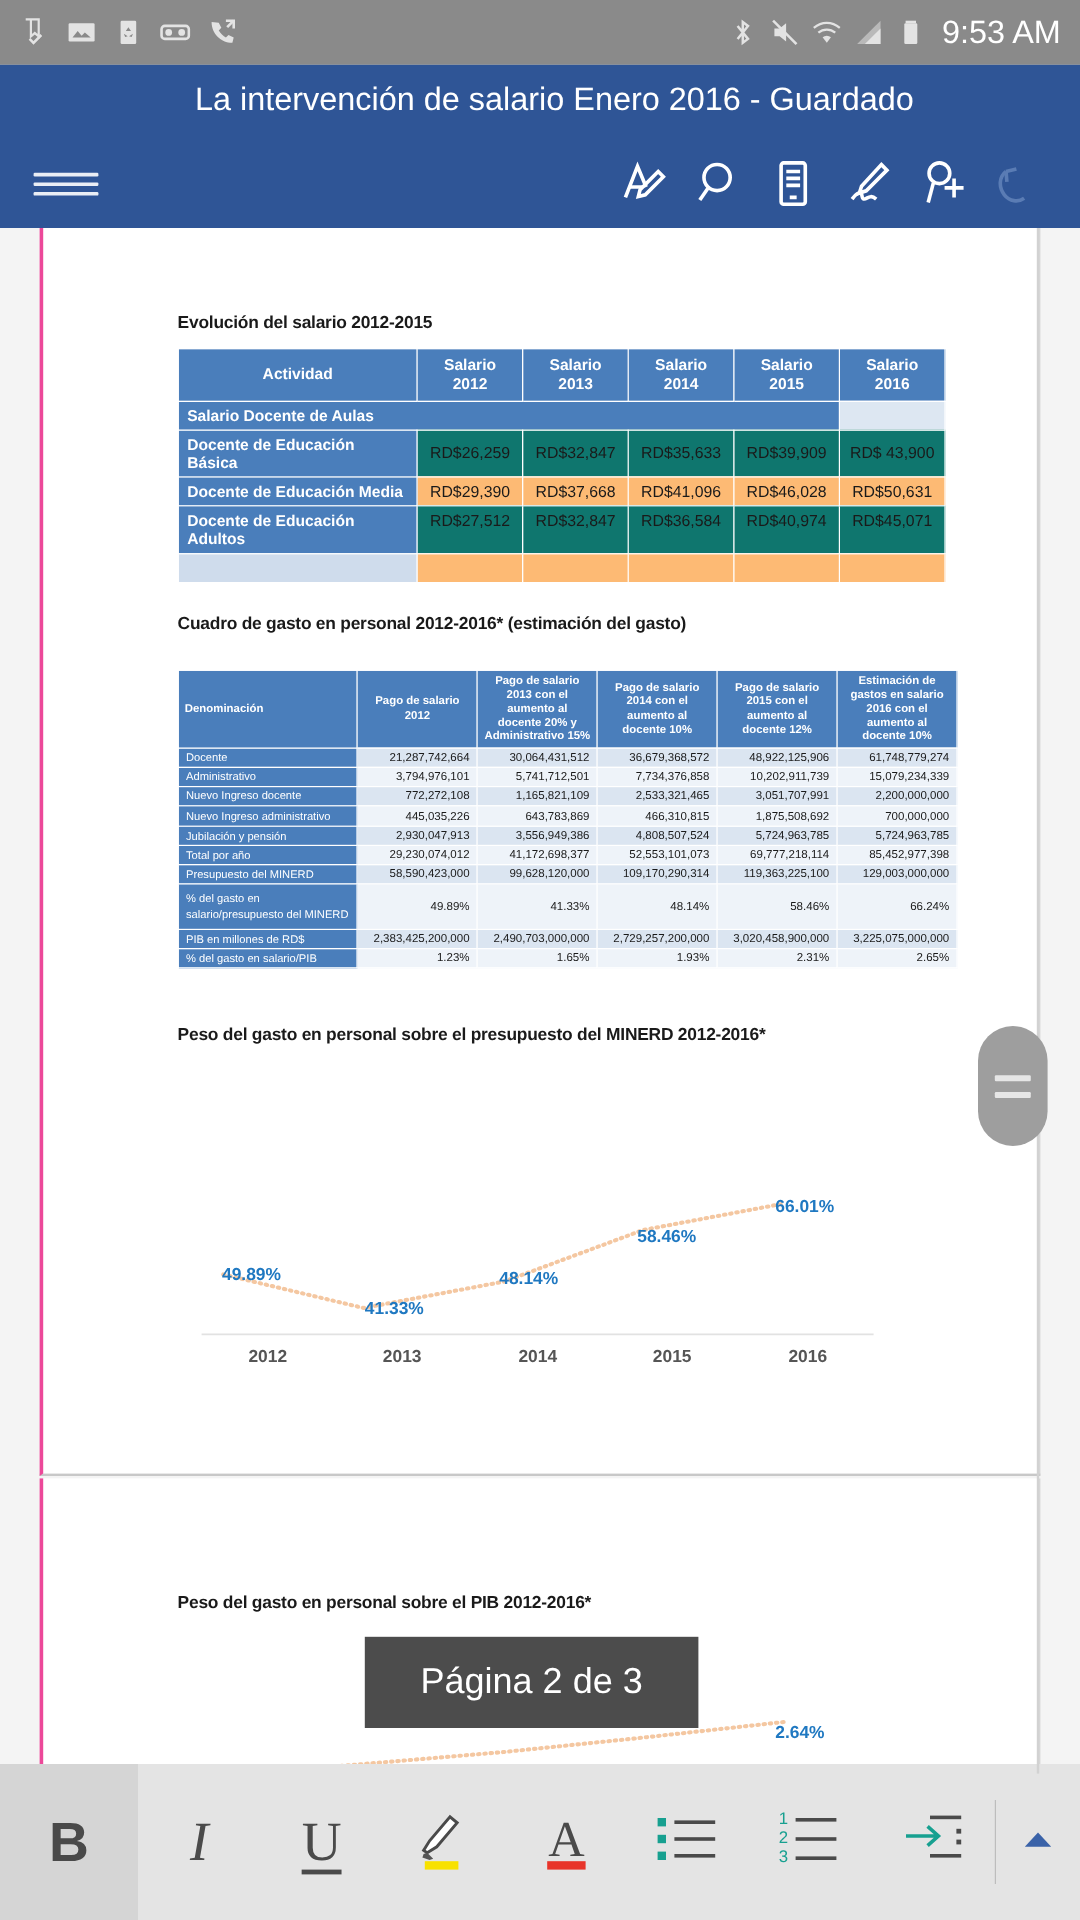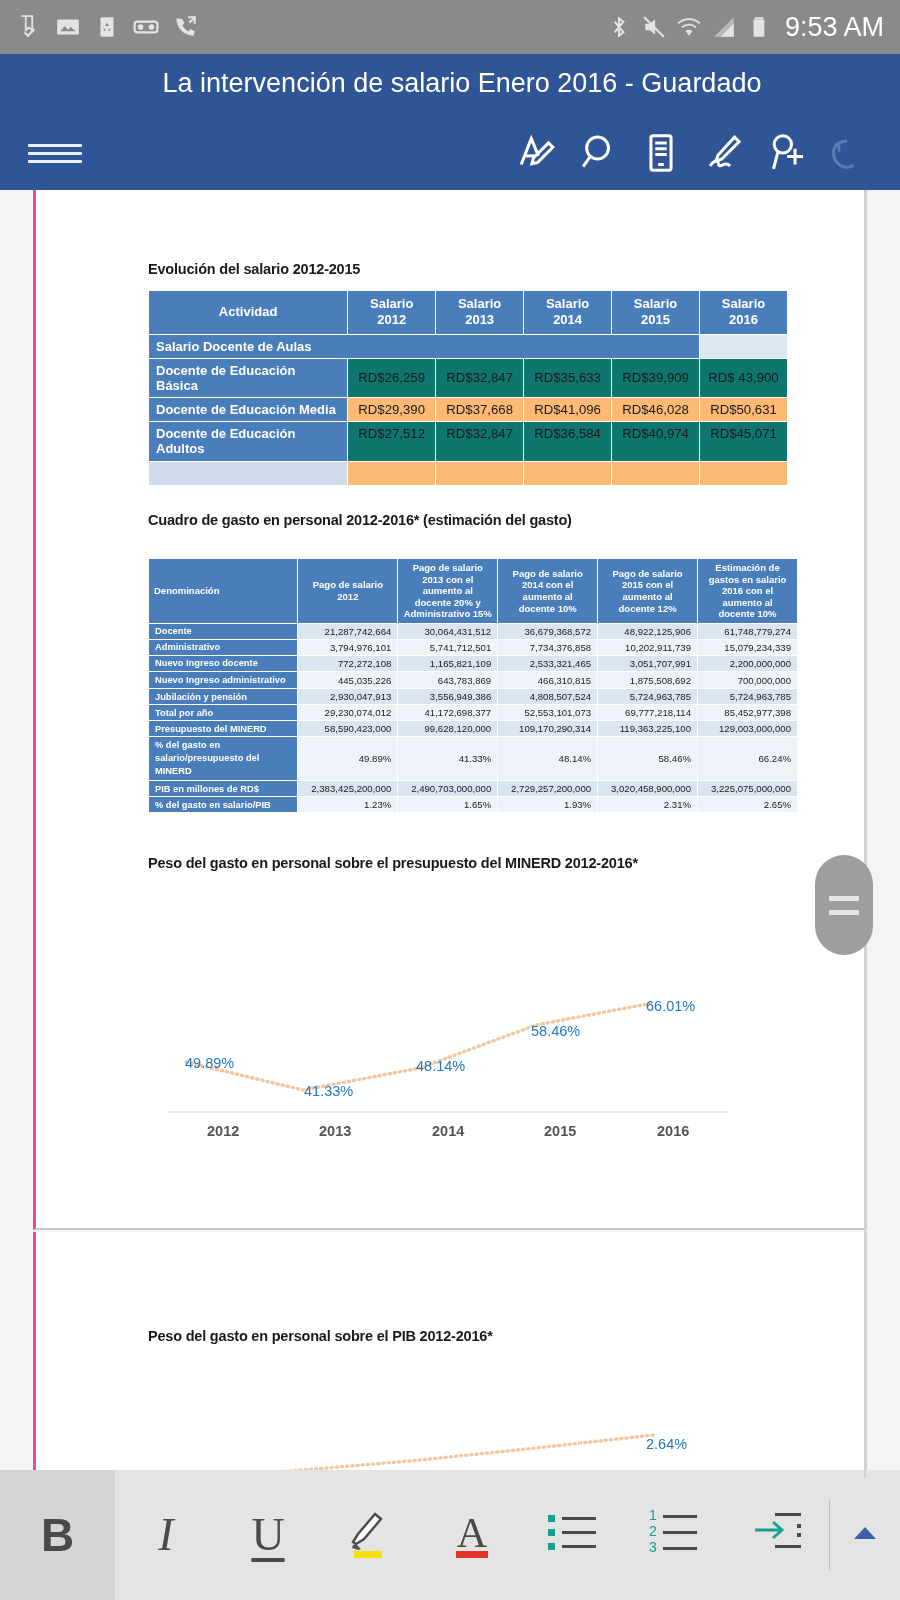--- a/index.html
+++ b/index.html
@@ -94,34 +94,34 @@
     width: 650px; border-collapse: collapse; font-size: 9.3px;
   }
   .t2 th {
     background: #4a7ebb; color: #ffffff; font-weight: bold;
     padding: 3px 5px; line-height: 1.22; border: 1px solid #ffffff;
     vertical-align: middle; text-align: center; font-size: 9.5px;
   }
   .t2 th.first { text-align: left; width: 150px; }
   .t2 td { border: 1px solid #ffffff; padding: 2px 6px; color: #1a1a1a; }
   .t2 td.lbl {
-    background: #4a7ebb; color: #ffffff; font-weight: bold; text-align: left;
+    background: #4a7ebb; color: #ffffff; font-weight: normal; text-align: left;
     font-size: 9.3px;
   }
   .t2 td.num { text-align: right; font-size: 9.6px; }
   .t2 tr.odd td.num { background: #dbe5f1; }
   .t2 tr.even td.num { background: #eef3f9; }
   .t2 .twoline { line-height: 1.35; margin-top: 36px; }
   .t2 .threeline { line-height: 1.4; }
 
   
   .chart { position: absolute; }
   .chart-plot { position: absolute; left: 0; top: 0; }
   .chart-lbl {
-    position: absolute; color: #1f78c1; font-weight: normal;
+    position: absolute; color: #1f78c1; font-weight: bold;
     font-size: 14.5px; font-family: "Liberation Sans", sans-serif;
     white-space: nowrap;
     text-align: center;
   }
   .chart-axis-lbl {
     position: absolute; color: #555555; font-weight: bold;
     font-size: 14.5px; font-family: "Liberation Sans", sans-serif;
     white-space: nowrap;
   }
 
@@ -506,20 +506,21 @@
     </div>
 
   </div>
 
   <div class="scrolltrack"></div>
   <div class="scrollhandle">
     <div class="sh-bar"></div>
     <div class="sh-bar"></div>
   </div>
 
+  <div class="page-toast">Página 2 de 3</div>
 
   <div class="bottombar">
 
     <div class="bb-lead">
       <span class="bb-glyph bold">B</span>
     </div>
 
     <div class="bb-item">
       <span class="bb-glyph" style="font-style:italic;">I</span>
     </div>

